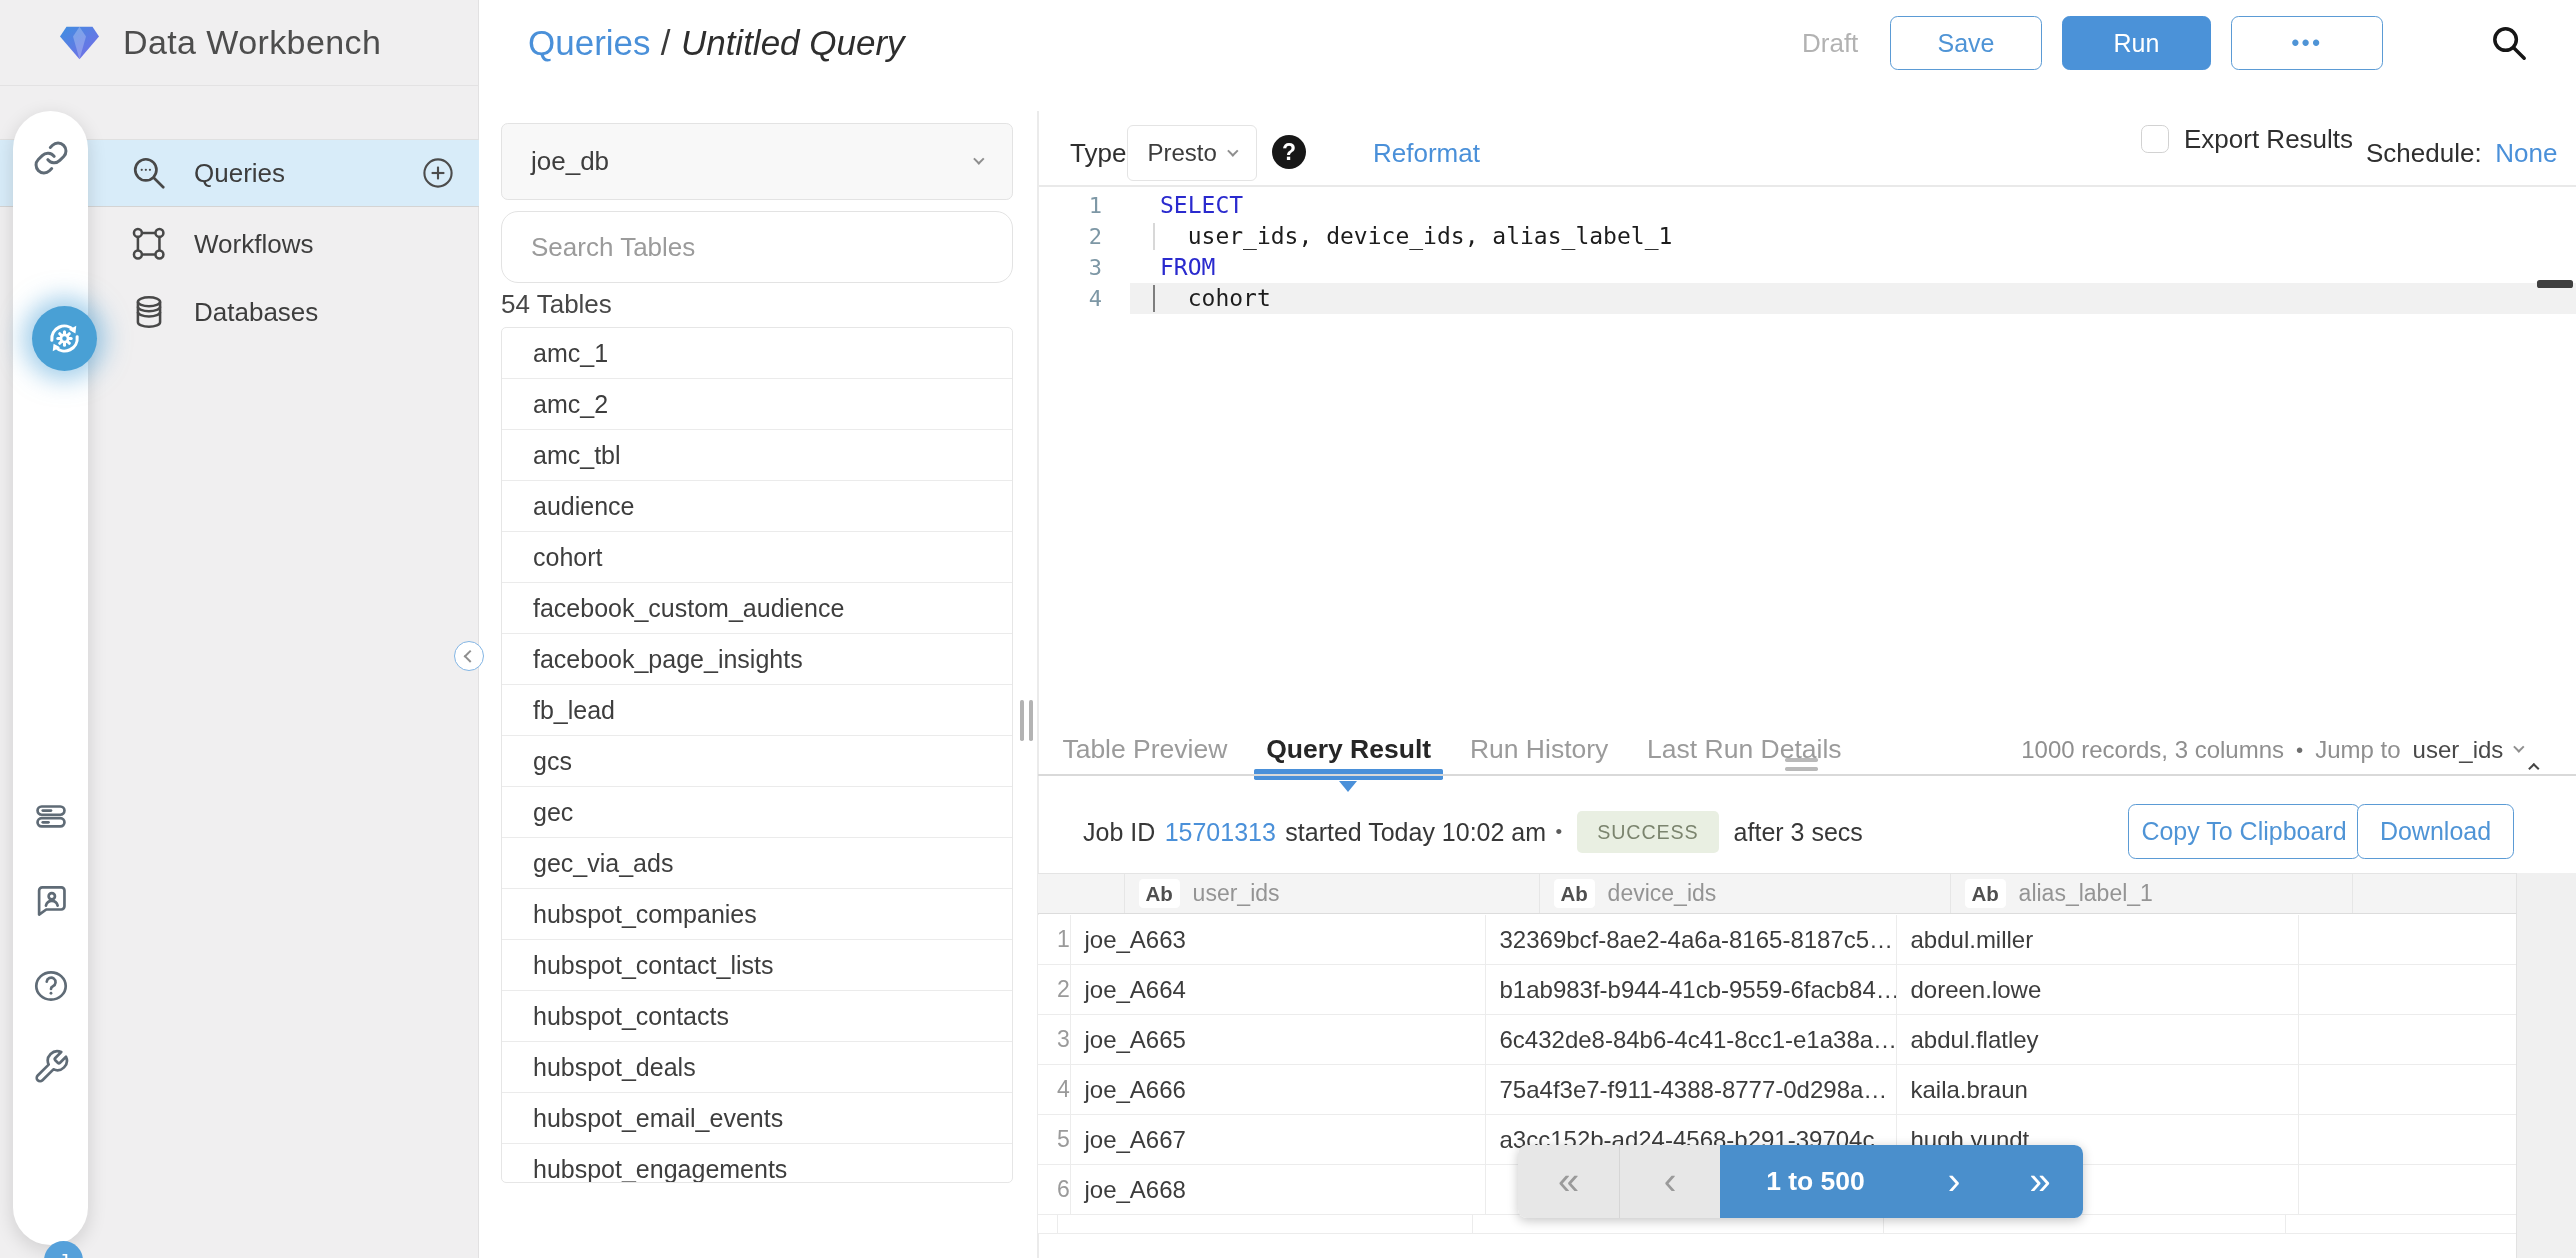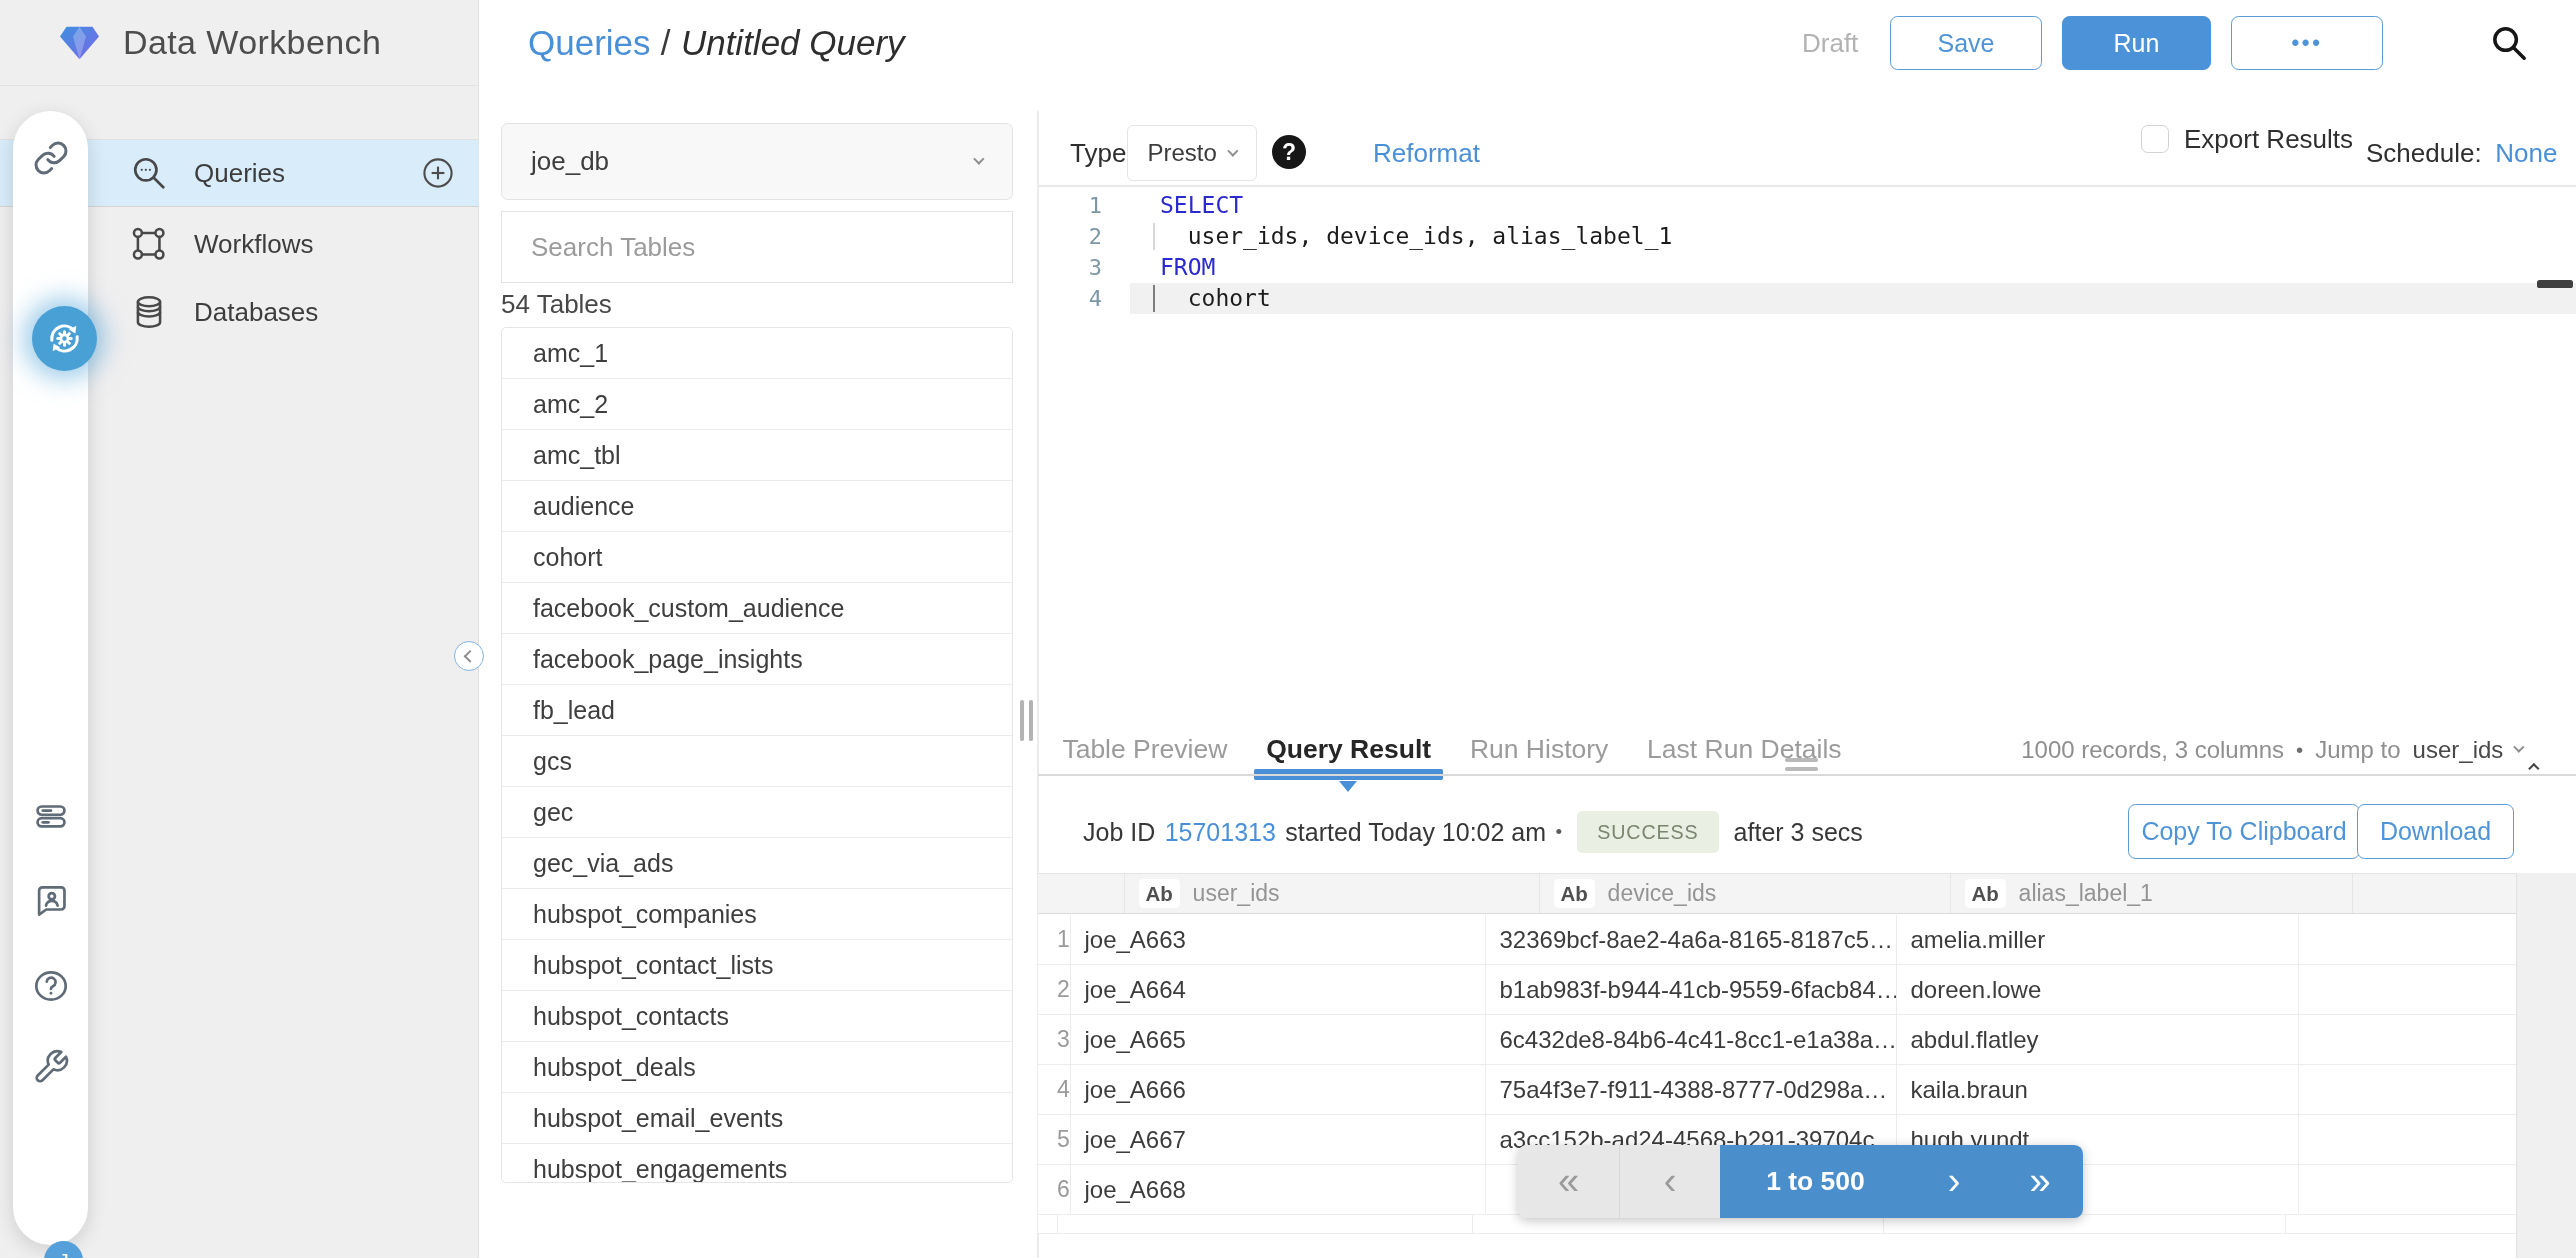--- a/index.html
+++ b/index.html
@@ -24,21 +24,21 @@
   .rail-blue { position:absolute; left:-14.5px; top:195px; width:65px; height:65px; margin-left:33px; border-radius:50%; background:#49a0d5; box-shadow:0 0 24px 8.6px rgba(86,166,216,0.55); display:flex; align-items:center; justify-content:center; cursor:pointer; }
   .rail-blue svg { width:41px; height:41px; color:#fff; }
   .rail-avatar { position:absolute; left:31px; top:1130px; width:39px; height:39px; border-radius:50%; background:#55a0da; color:#fff; font-size:20.5px; display:flex; align-items:center; justify-content:center; cursor:pointer; }
 
   
   .collapse-btn { position:absolute; left:454px; top:641px; width:30px; height:30px; border-radius:50%; background:#fff; border:1.7px solid #83b5e4; z-index:5; display:flex; align-items:center; justify-content:center; cursor:pointer; }
 
   
   .db-select { position:absolute; left:501px; top:123px; width:512px; height:77px; background:#f8f8f8; border:1.7px solid #e3e3e3; border-radius:6.8px; display:flex; align-items:center; padding:0 29px; font-size:26px; color:#3e3e3e; cursor:pointer; }
   .tbl-search { position:absolute; left:501px; top:211px; width:512px; height:72px; }
-  .tbl-search input { width:100%; height:100%; border:1.7px solid #e3e3e3; border-radius:0; padding:0 29px; font-size:26px; color:#555; font-family:"Liberation Sans",sans-serif; outline:none; background:#fff; }
+  .tbl-search input { width:100%; height:100%; border:1.7px solid #e3e3e3; border-radius:17px; padding:0 29px; font-size:26px; color:#555; font-family:"Liberation Sans",sans-serif; outline:none; background:#fff; }
   .tbl-search input::placeholder { color:#9b9b9b; }
   .tbl-count { position:absolute; left:501px; top:289px; font-size:26px; color:#474747; }
   .tbl-list { position:absolute; left:501px; top:327px; width:512px; height:856px; background:#fff; border:0.9px solid #e6e6e6; border-radius:5.1px; overflow:hidden; }
   .tbl-item { height:51px; line-height:50px; padding-left:31px; border-bottom:0.9px solid #ebebeb; font-size:25px; color:#3e3e3e; cursor:pointer; white-space:nowrap; }
   .resize-handle { position:absolute; left:1020px; top:700px; width:13px; height:41px; display:flex; gap:4.3px; cursor:col-resize; z-index:4; }
   .resize-handle i { display:block; width:4.3px; height:41px; background:#b3b3b3; border-radius:1.7px; }
   .vdivider { position:absolute; left:1037px; top:111px; width:1.7px; height:1147px; background:#ebebeb; }
 
   
   .breadcrumb { position:absolute; left:528px; top:0; height:86px; display:flex; align-items:center; font-size:35px; }
@@ -376,21 +376,21 @@
       <span class="rt-chip">Ab</span>
       <span class="rt-hname">alias_label_1</span>
     </div>
     <div class="rt-hcell w-extra"></div>
   </div>
   <div class="rt-body">
     <div class="trow">
       <div class="cnum">1</div>
       <div class="w-user">joe_A663</div>
       <div class="w-dev">32369bcf-8ae2-4a6a-8165-8187c5…</div>
-      <div class="w-alias">amelia.miller</div>
+      <div class="w-alias">abdul.miller</div>
       <div class="w-extra"></div>
     </div>
     <div class="trow">
       <div class="cnum">2</div>
       <div class="w-user">joe_A664</div>
       <div class="w-dev">b1ab983f-b944-41cb-9559-6facb84…</div>
       <div class="w-alias">doreen.lowe</div>
       <div class="w-extra"></div>
     </div>
     <div class="trow">

